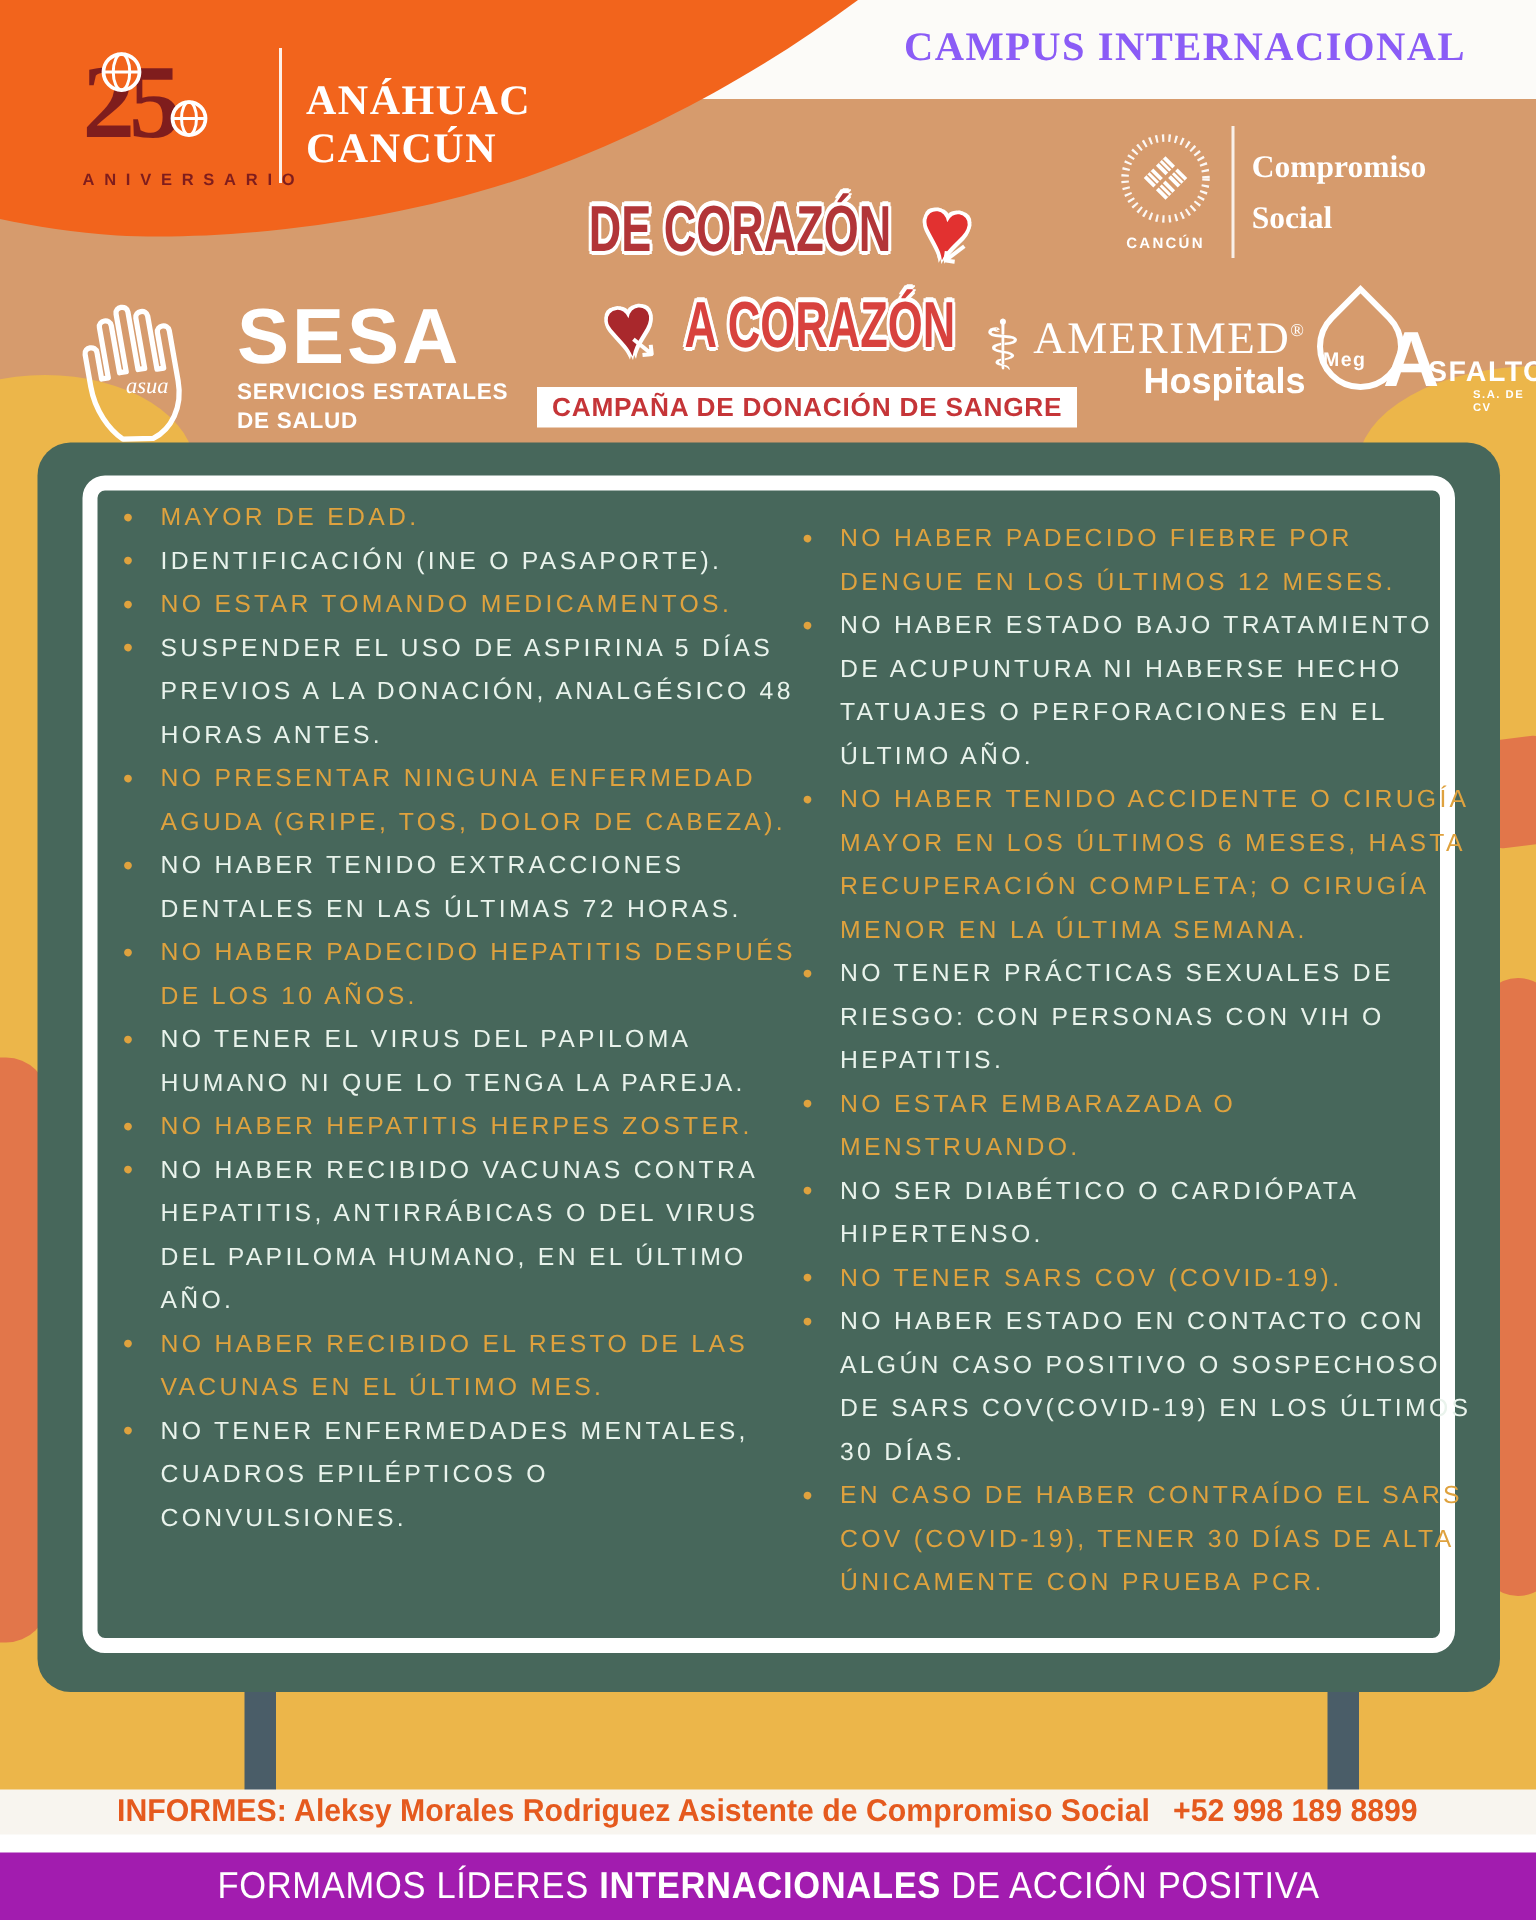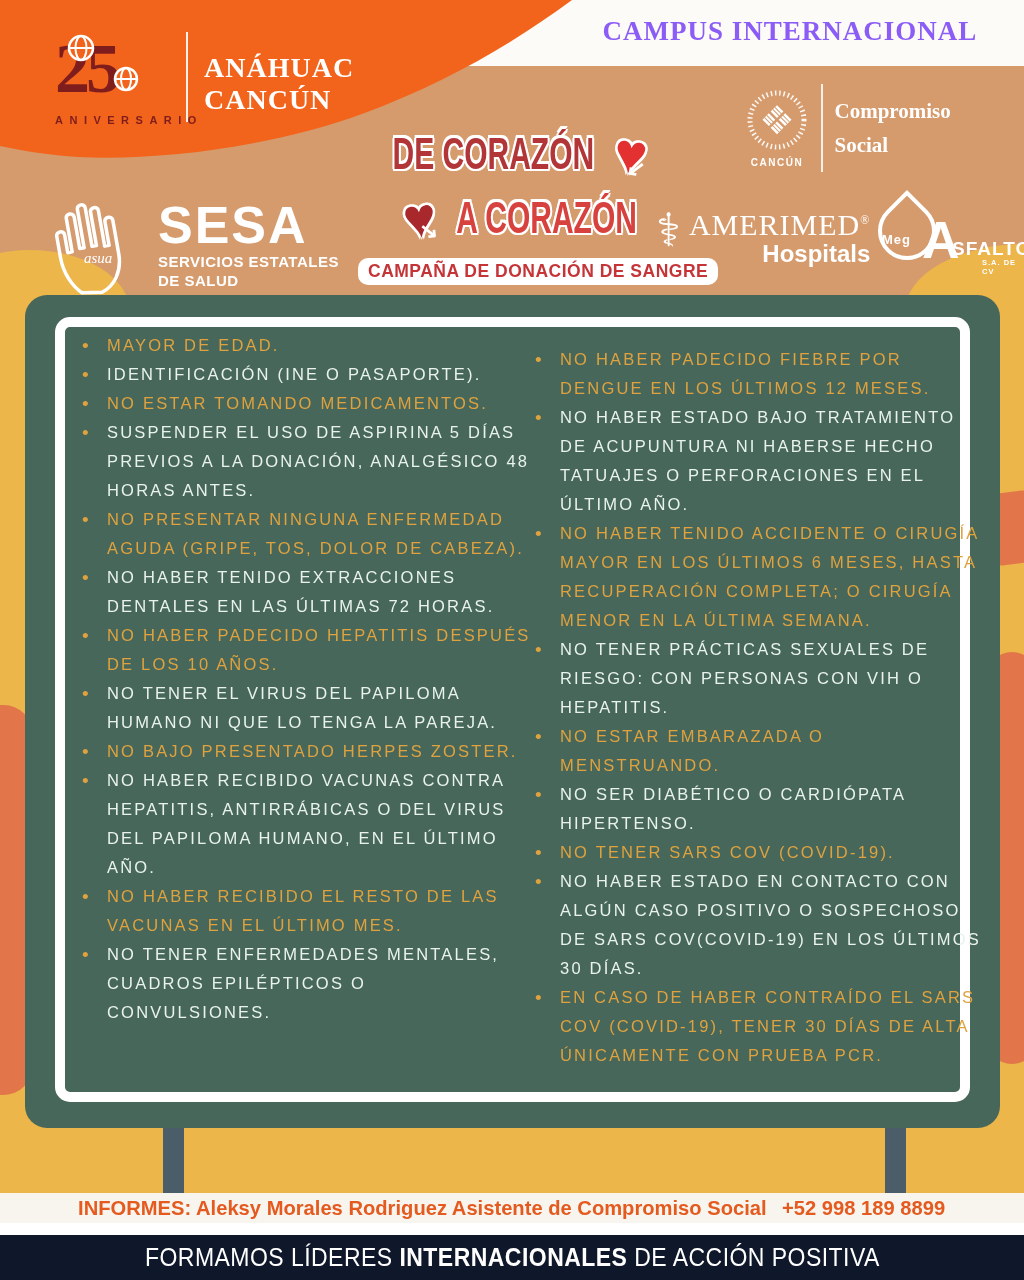--- a/index.html
+++ b/index.html
@@ -52,21 +52,21 @@
            text-shadow:2px 0 0 #fff,-2px 0 0 #fff,0 2px 0 #fff,0 -2px 0 #fff,
                        1.5px 1.5px #fff,-1.5px -1.5px #fff,1.5px -1.5px #fff,-1.5px 1.5px #fff;}
   .crz1{color:#B23538;}
   .crz2{color:#D8423E;}
   .heart{position:relative;display:inline-block;font-size:56px;line-height:50px;
          text-shadow:2.5px 0 0 #fff,-2.5px 0 0 #fff,0 2.5px 0 #fff,0 -2.5px 0 #fff,
                      2px 2px #fff,-2px -2px #fff,2px -2px #fff,-2px 2px #fff;}
   .heart-bright{color:#E23130;transform:rotate(8deg);}
   .heart-dark{color:#A9282C;transform:rotate(-6deg);}
   .heart .arr{position:absolute;left:15px;top:14px;font-size:22px;font-weight:800;color:#fff;text-shadow:none;}
-  .pill{display:inline-block;margin-top:8px;background:#fff;border-radius:10px;padding:3px 10px;
+  .pill{display:inline-block;margin-top:8px;background:#fff;border-radius:0;padding:3px 10px;
         color:#C53538;font-weight:700;font-size:17.5px;letter-spacing:.5px;white-space:nowrap;}
 
   .amerimed{left:656px;top:204px;display:flex;align-items:flex-start;gap:8px;color:#fff;}
   .cadu{font-size:46px;line-height:52px;}
   .amer-name{font-family:"Liberation Serif",serif;font-size:30px;letter-spacing:1px;line-height:32px;}
   .amer-sub{font-size:24px;font-weight:800;text-align:right;line-height:26px;}
   .mega{left:864px;top:196px;width:160px;height:96px;color:#fff;}
   .drop{position:absolute;left:14px;top:6px;width:50px;height:50px;border:4px solid #fff;
         border-radius:0 50% 50% 50%;transform:rotate(45deg);}
   .meg-label{position:absolute;left:18px;top:36px;font-size:13px;font-weight:800;letter-spacing:1px;}
@@ -85,21 +85,21 @@
   .col li.gold{color:#DFA23E;}
   .col li.white{color:#E9F3EC;}
   .col-left{left:80px;top:331px;width:452px;}
   .col-right{left:533px;top:345px;width:450px;}
 
   
   .band-info{left:0;top:1193px;width:1024px;height:30px;background:#F8F5EF;display:flex;
              align-items:center;justify-content:center;z-index:3;}
   .band-info .txt{color:#E55A1E;font-weight:800;font-size:21px;transform:scaleX(.96);white-space:nowrap;}
   .band-info .phone{margin-left:16px;}
-  .band-bottom{left:0;top:1235px;width:1024px;height:45px;background:#0f172a;display:flex;
+  .band-bottom{left:0;top:1235px;width:1024px;height:45px;background:#a21caf;display:flex;
                align-items:center;justify-content:center;z-index:3;}
   .band-bottom .txt{color:#fff;font-size:25px;letter-spacing:.5px;transform:scaleX(.92);white-space:nowrap;}
   .band-bottom b{font-weight:800;}
 </style>
 </head>
 <body>
 
 <div class="poster">
 
   <div class="abs bg-tan"></div>
@@ -208,21 +208,21 @@
   <div class="abs col col-left">
     <ul id="left-list">
         <li class="gold">MAYOR DE EDAD.</li>
         <li class="white">IDENTIFICACIÓN (INE O PASAPORTE).</li>
         <li class="gold">NO ESTAR TOMANDO MEDICAMENTOS.</li>
         <li class="white">SUSPENDER EL USO DE ASPIRINA 5 DÍAS PREVIOS A LA DONACIÓN, ANALGÉSICO 48 HORAS ANTES.</li>
         <li class="gold">NO PRESENTAR NINGUNA ENFERMEDAD AGUDA (GRIPE, TOS, DOLOR DE CABEZA).</li>
         <li class="white">NO HABER TENIDO EXTRACCIONES DENTALES EN LAS ÚLTIMAS 72 HORAS.</li>
         <li class="gold">NO HABER PADECIDO HEPATITIS DESPUÉS DE LOS 10 AÑOS.</li>
         <li class="white">NO TENER EL VIRUS DEL PAPILOMA HUMANO NI QUE LO TENGA LA PAREJA.</li>
-        <li class="gold">NO BAJO PRESENTADO HERPES ZOSTER.</li>
+        <li class="gold">NO HABER HEPATITIS HERPES ZOSTER.</li>
         <li class="white">NO HABER RECIBIDO VACUNAS CONTRA HEPATITIS, ANTIRRÁBICAS O DEL VIRUS DEL PAPILOMA HUMANO, EN EL ÚLTIMO AÑO.</li>
         <li class="gold">NO HABER RECIBIDO EL RESTO DE LAS VACUNAS EN EL ÚLTIMO MES.</li>
         <li class="white">NO TENER ENFERMEDADES MENTALES, CUADROS EPILÉPTICOS O CONVULSIONES.</li>
       </ul>
   </div>
   <div class="abs col col-right">
     <ul id="right-list">
         <li class="gold">NO HABER PADECIDO FIEBRE POR DENGUE EN LOS ÚLTIMOS 12 MESES.</li>
         <li class="white">NO HABER ESTADO BAJO TRATAMIENTO DE ACUPUNTURA NI HABERSE HECHO TATUAJES O PERFORACIONES EN EL ÚLTIMO AÑO.</li>
         <li class="gold">NO HABER TENIDO ACCIDENTE O CIRUGÍA MAYOR EN LOS ÚLTIMOS 6 MESES, HASTA RECUPERACIÓN COMPLETA; O CIRUGÍA MENOR EN LA ÚLTIMA SEMANA.</li>

